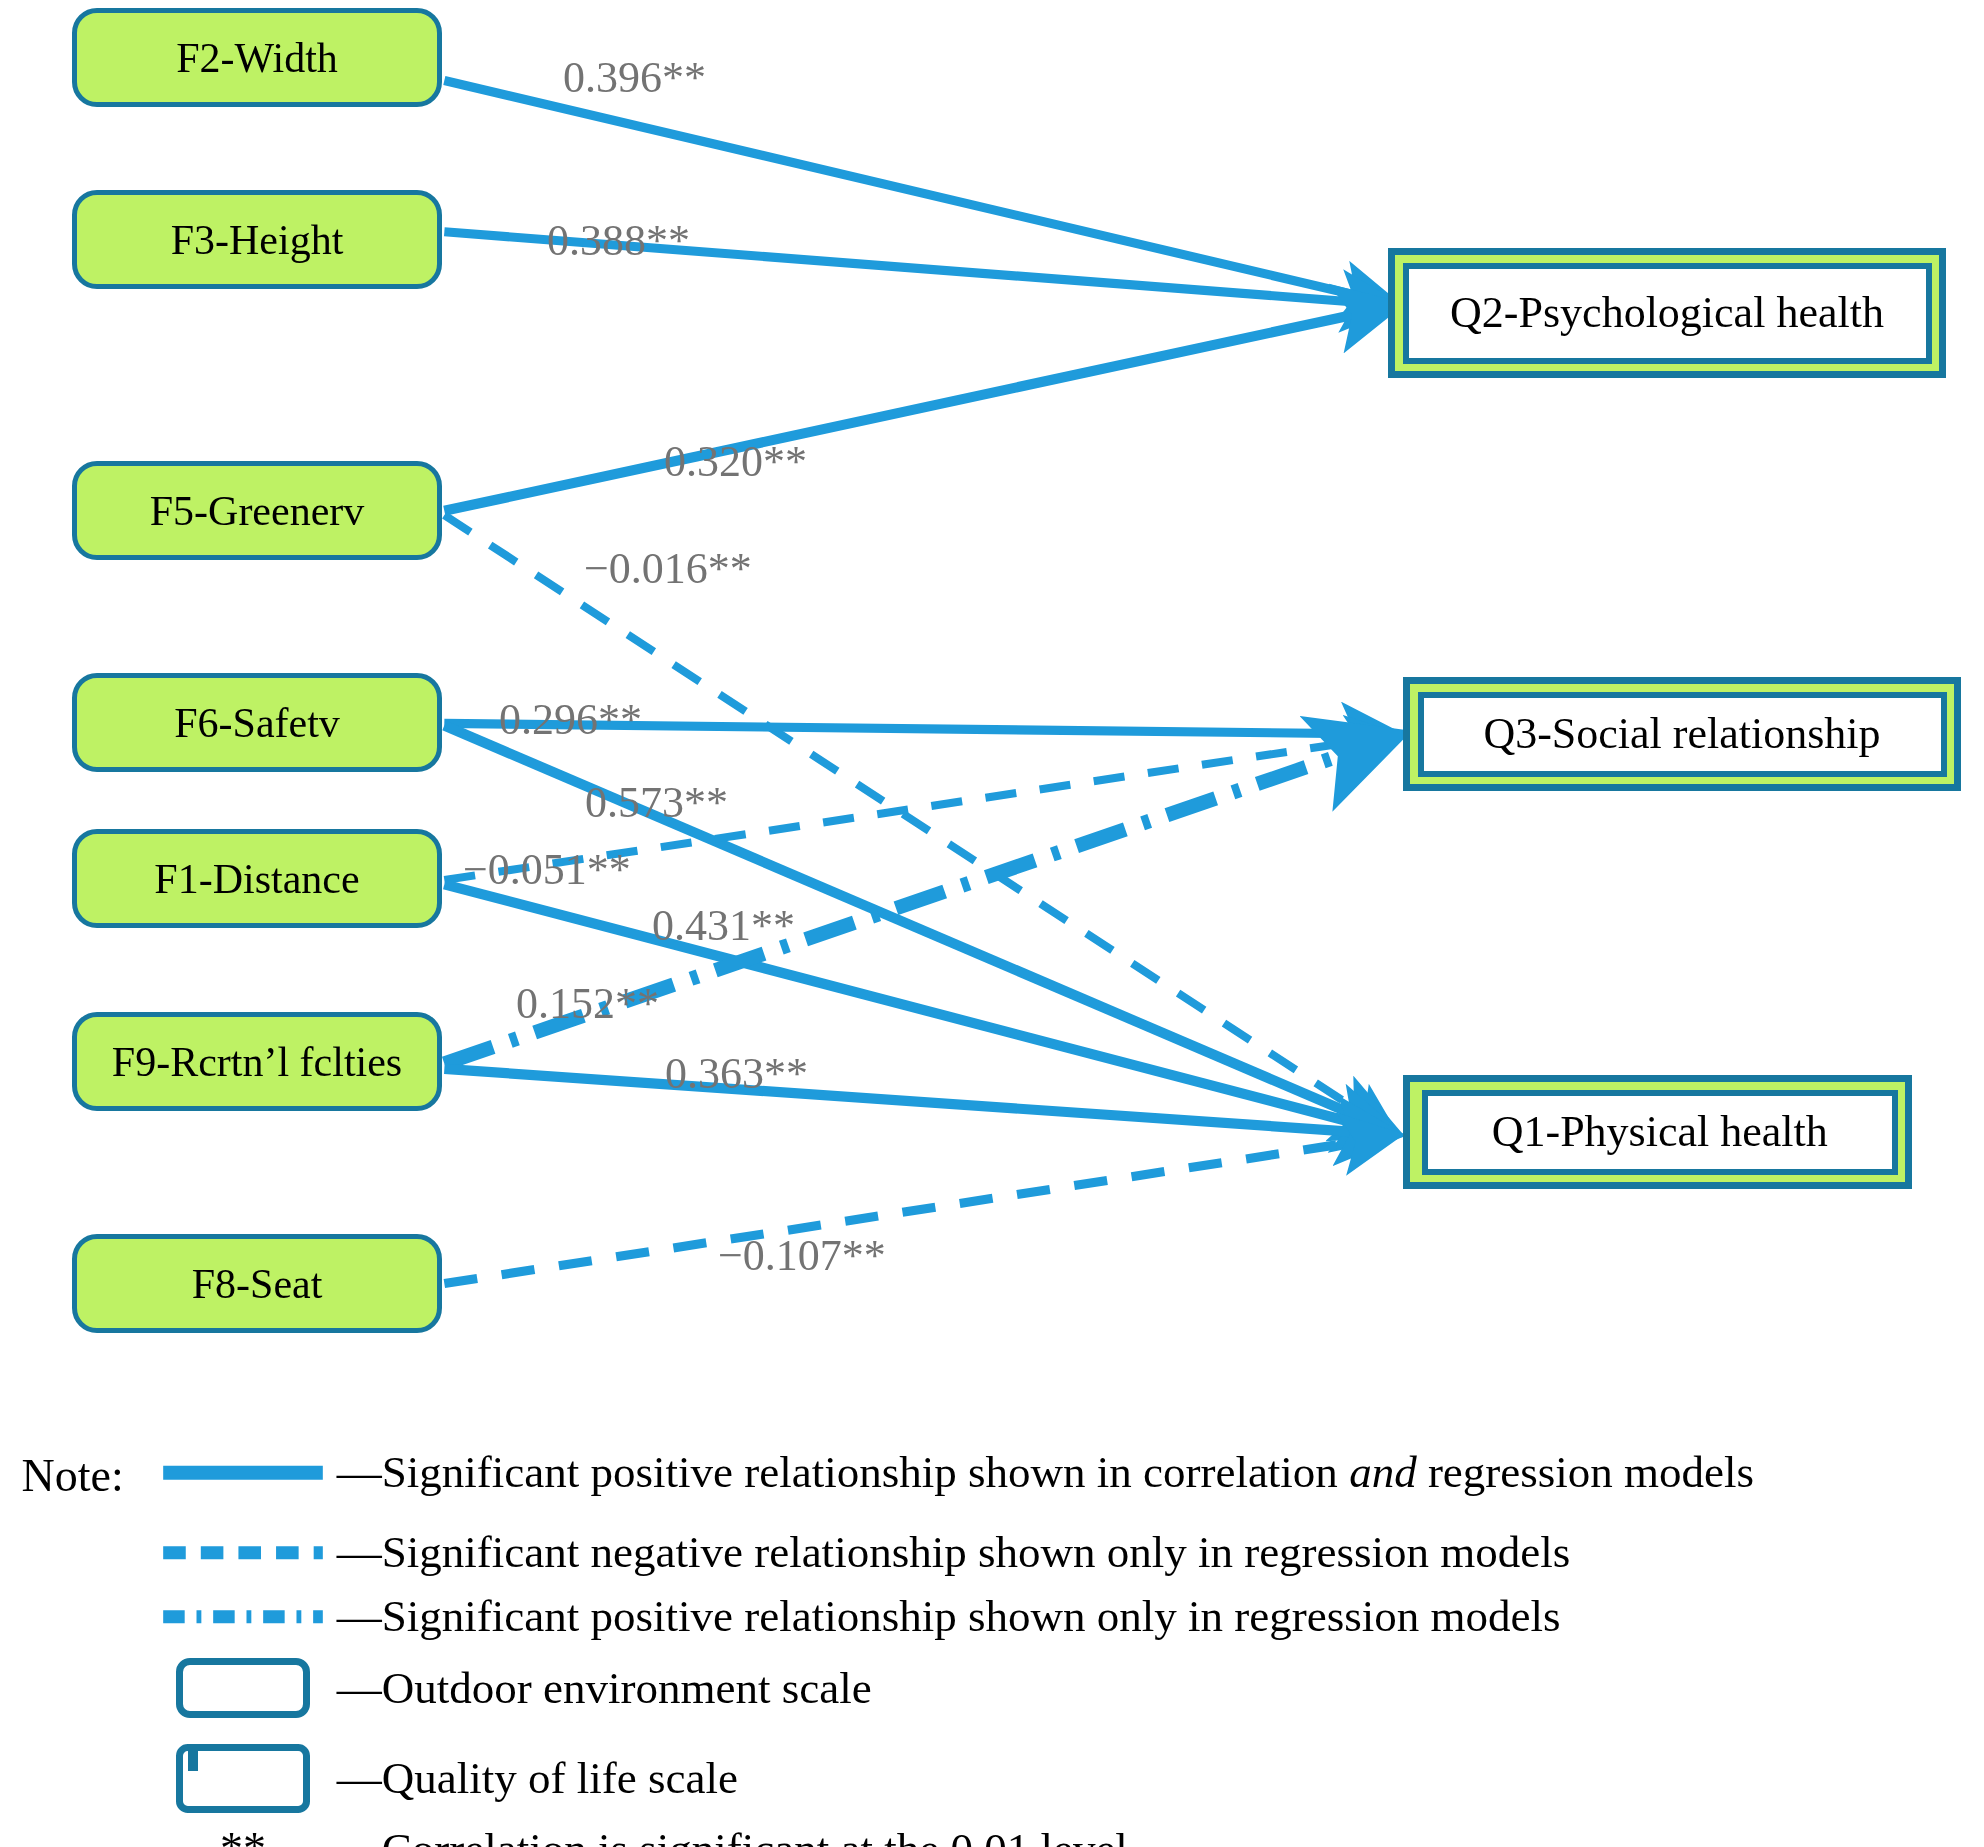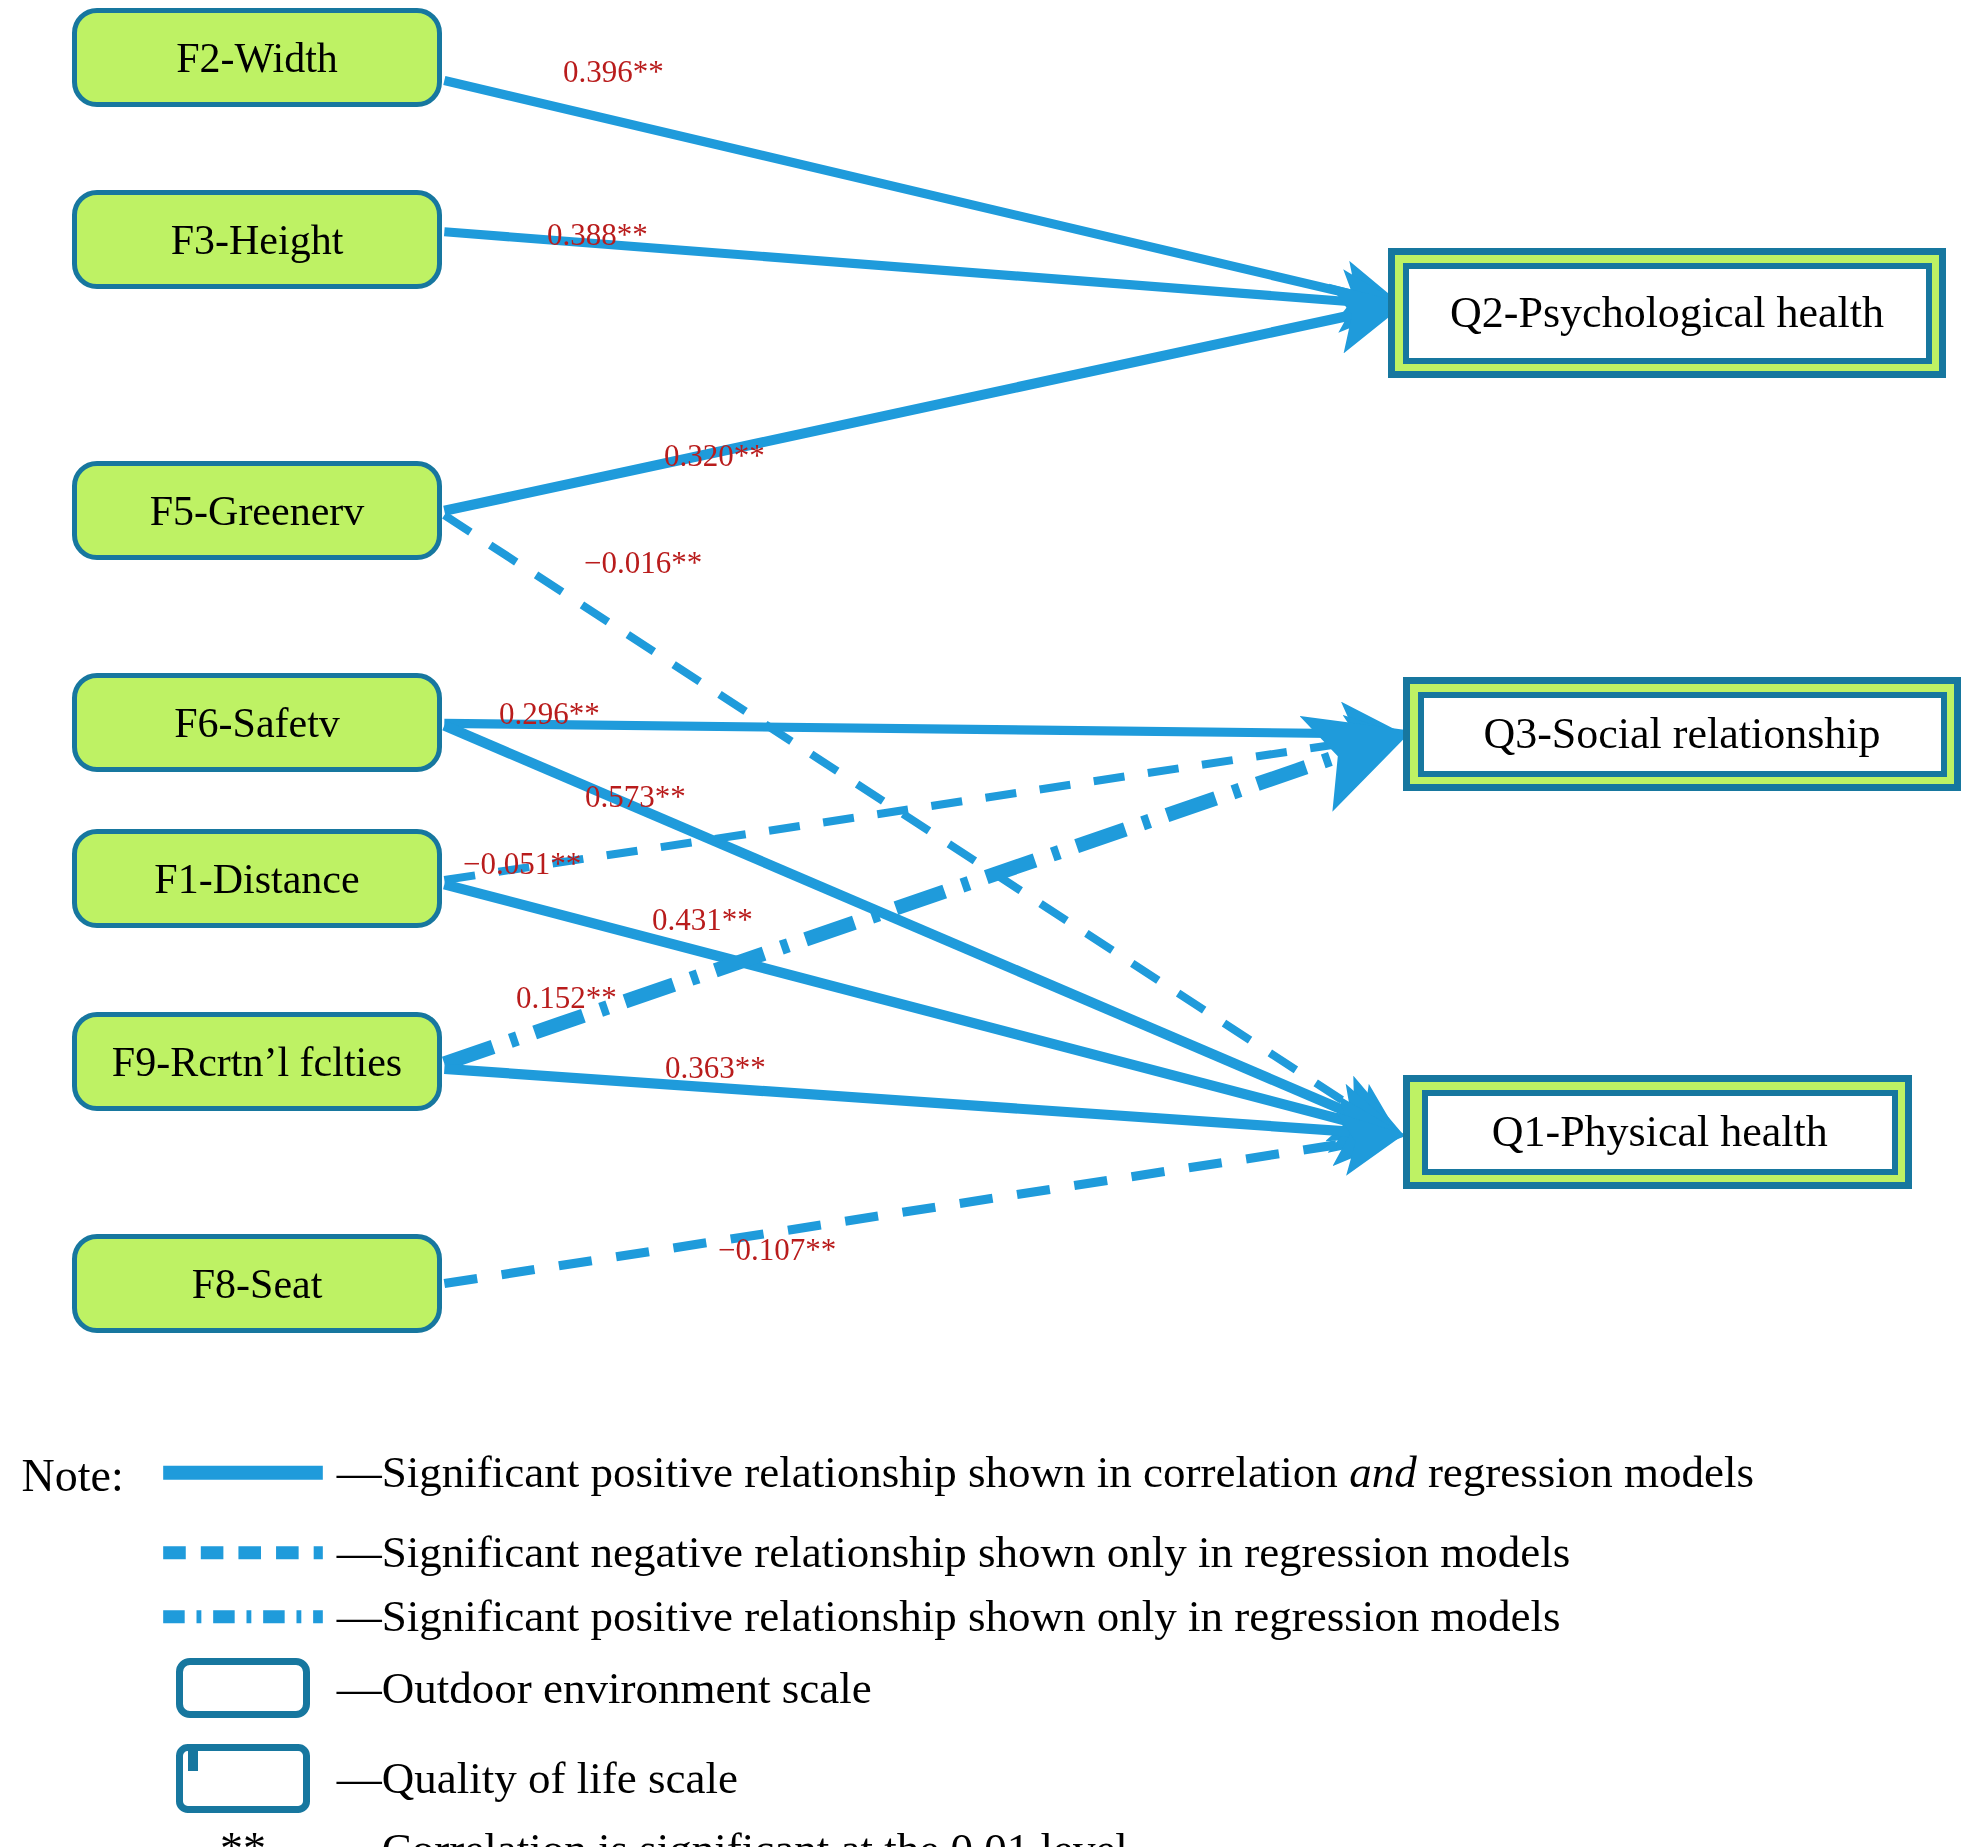--- a/index.html
+++ b/index.html
@@ -34,22 +34,22 @@
     box-sizing:border-box;
     border:6.4px solid #17779f;
     display:flex;align-items:center;justify-content:center;
     background:#ffffff;
   }
   .node-label{font-size:42px;line-height:1;white-space:nowrap;}
   .node.qol .node-label{font-size:44px;}
 
   .edge-label{
     position:absolute;
-    font-size:31px;
-    color:#b91c1c;
+    font-size:44px;
+    color:#737373;
     white-space:nowrap;
     line-height:1;
   }
 
   
   #legend{position:absolute;left:0;top:1417px;width:1570px;height:429px;}
   .legend-note{
     position:absolute;left:21.5px;top:32px;
     font-size:46px;color:#000;white-space:nowrap;
   }

